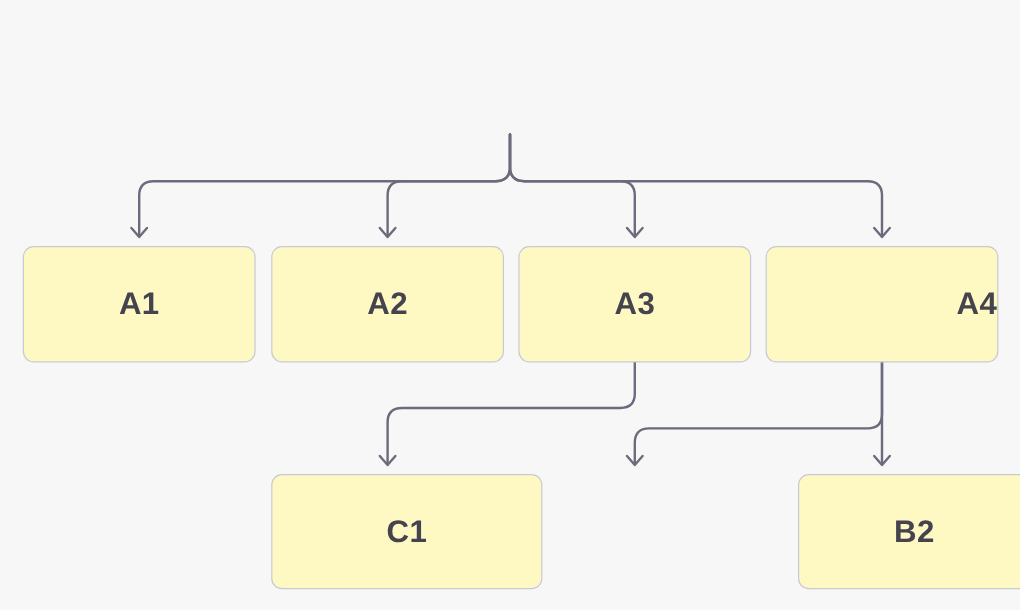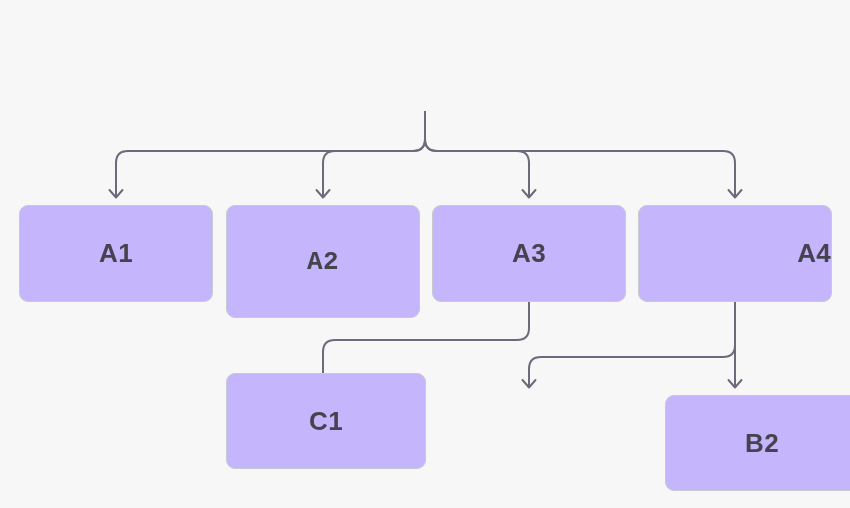--- a/index.html
+++ b/index.html
@@ -29,21 +29,21 @@
   }
   .edges-layer g {
     fill: none;
     stroke-width: 2;
     stroke-linejoin: round;
     stroke-linecap: round;
   }
   .node {
     position: absolute;
     box-sizing: border-box;
-    background: #c4b5fd;
+    background: #fef9c3;
     border: 1.5px solid #c8cad2;
     border-radius: 9px;
     display: flex;
     align-items: center;
     justify-content: center;
     cursor: pointer;
   }
   .node .label {
     font-size: 26px;
     font-weight: 700;
@@ -51,24 +51,24 @@
     letter-spacing: 0.3px;
     user-select: none;
   }
   .node-root {
     left: 315px; top: 14px; width: 220px; height: 98px;
     background: #e9e5f8;
     border: 2.5px solid #5b4cc8;
     border-radius: 10px;
   }
   .node-a1 { left: 19px;  top: 205px; width: 194px; height: 97px; }
-  .node-a2 { left: 226px; top: 205px; width: 194px; height: 113px; font-family: Liberation Mono, monospace; }
+  .node-a2 { left: 226px; top: 205px; width: 194px; height: 97px; }
   .node-a3 { left: 432px; top: 205px; width: 194px; height: 97px; }
   .node-a4 { left: 638px; top: 205px; width: 194px; height: 97px; justify-content: flex-end; }
-  .node-c1 { left: 226px; top: 373px; width: 200px; height: 96px; }
+  .node-c1 { left: 226px; top: 395px; width: 226px; height: 96px; }
   .node-b1 { left: 432px; top: 395px; width: 194px; height: 96px; }
   .node-b2 { left: 665px; top: 395px; width: 194px; height: 96px; }
 </style>
 </head>
 <body>
 
 <div class="canvas">
 
   <svg class="edges-layer" viewBox="0 0 850 508">
     <g stroke="#6d6a7c">

